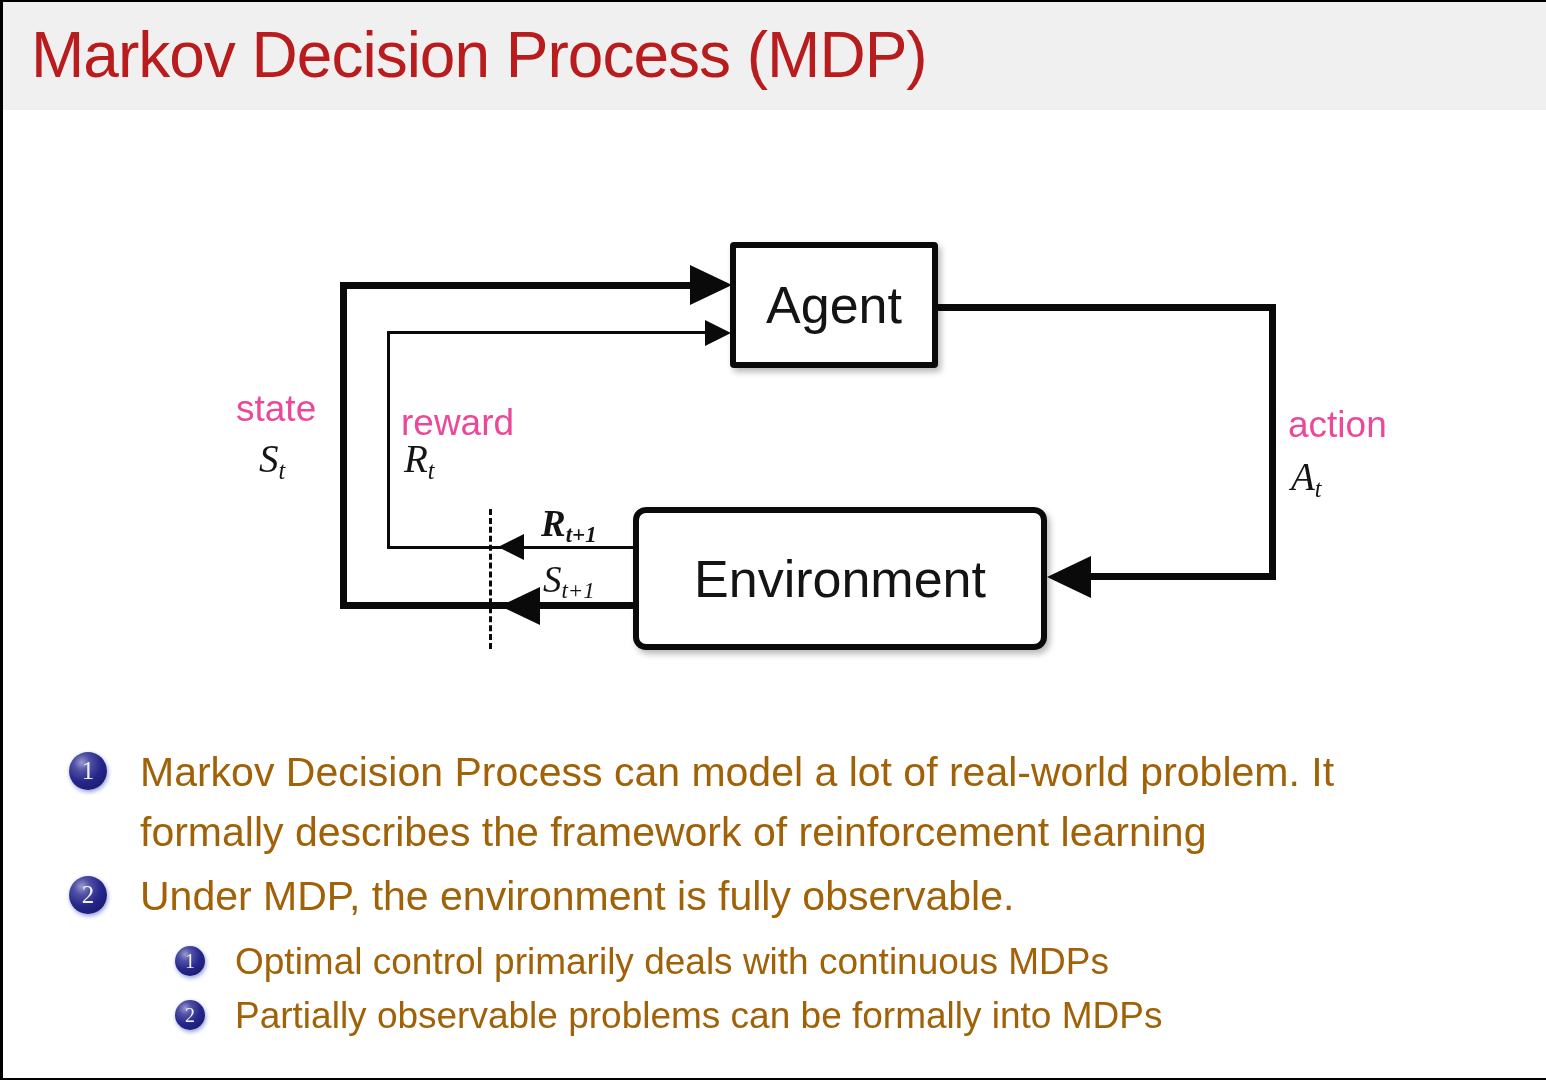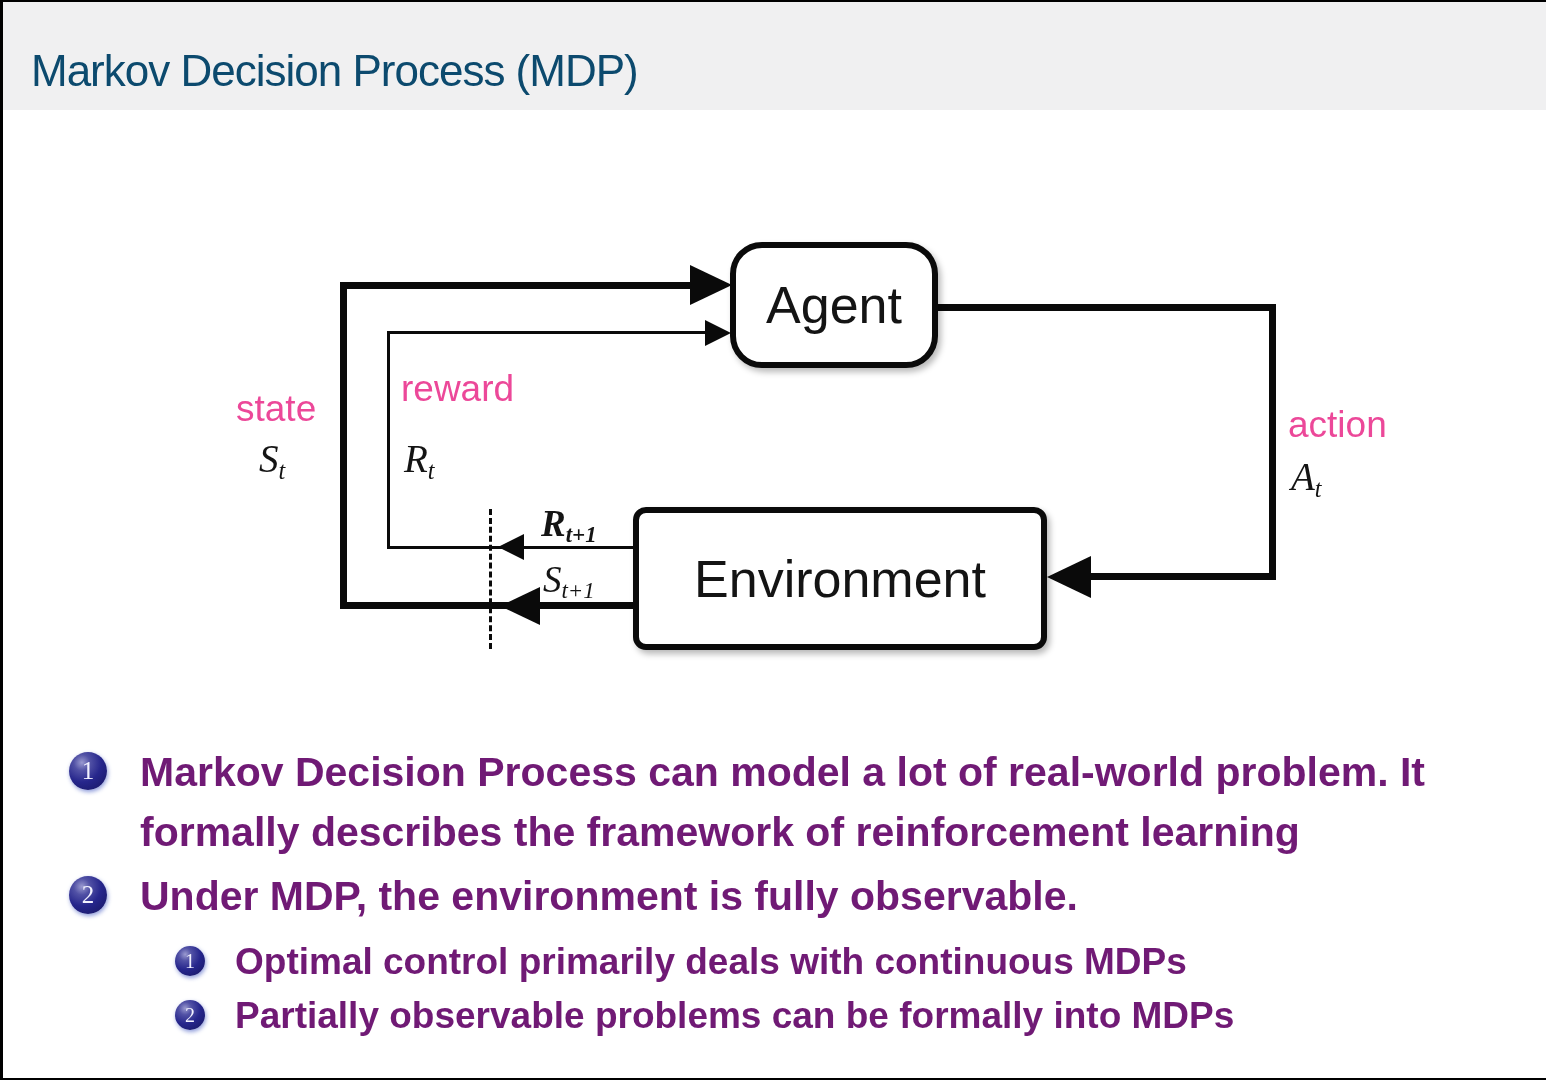--- a/index.html
+++ b/index.html
@@ -18,39 +18,38 @@
   }
   .header {
     position: absolute;
     left: 0; top: 0; right: 0;
     height: 108px;
     background: #f0f0f1;
   }
   .title {
     position: absolute;
     left: 28px; top: 16px;
-    font-size: 44px;
+    font-size: 64px;
     letter-spacing: -1px;
-    color: #0c4a6e;
+    color: #b91c1c;
     white-space: nowrap;
-    margin-top: 28px;
   }
   
   .line { position: absolute; background: #0a0a0a; }
   .arrow { position: absolute; width: 0; height: 0; }
   .dashed-v {
     position: absolute;
     width: 0;
     border-left: 3px dashed #0a0a0a;
   }
   .node {
     position: absolute;
     background: #ffffff;
     border: 6px solid #0a0a0a;
-    border-radius: 32px;
+    border-radius: 4px;
     box-shadow: 3px 4px 6px rgba(0,0,0,0.28);
     display: flex;
     align-items: center;
     justify-content: center;
     font-size: 52px;
     color: #141414;
     white-space: nowrap;
   }
   .diag-word {
     position: absolute;
@@ -81,23 +80,22 @@
     align-items: center;
     justify-content: center;
     color: #f2f2ff;
     font-family: "Liberation Serif", serif;
   }
   .ball-lg { width: 38px; height: 38px; font-size: 25px; }
   .ball-sm { width: 30px; height: 30px; font-size: 20px; }
   .btext {
     position: absolute;
     font-size: 41px;
-    color: #701a75;
+    color: #a16207;
     white-space: nowrap;
-    font-weight: bold;
   }
   .btext-sm { font-size: 37px; }
 </style>
 </head>
 <body>
 
 <div class="slide">
 
   <div class="header">
     <div class="title">Markov Decision Process (MDP)</div>
@@ -129,21 +127,21 @@
     </div>
     <div class="node" style="left:630px; top:505px; width:414px; height:143px; border-radius:13px;">
       <span>Environment</span>
     </div>
 
     <div class="diag-word" style="left:233px; top:386px;">state</div>
     <div class="math math-big" style="left:256px; top:434px;">
       <span>S</span><span class="sub">t</span>
     </div>
 
-    <div class="diag-word" style="left:398px; top:366px;">reward</div>
+    <div class="diag-word" style="left:398px; top:400px;">reward</div>
     <div class="math math-big" style="left:401px; top:434px;">
       <span>R</span><span class="sub">t</span>
     </div>
 
     <div class="diag-word" style="left:1285px; top:402px;">action</div>
     <div class="math math-big" style="left:1288px; top:452px;">
       <span>A</span><span class="sub">t</span>
     </div>
 
     <div class="math math-mid" style="left:538px; top:500px;font-weight:bold;">

